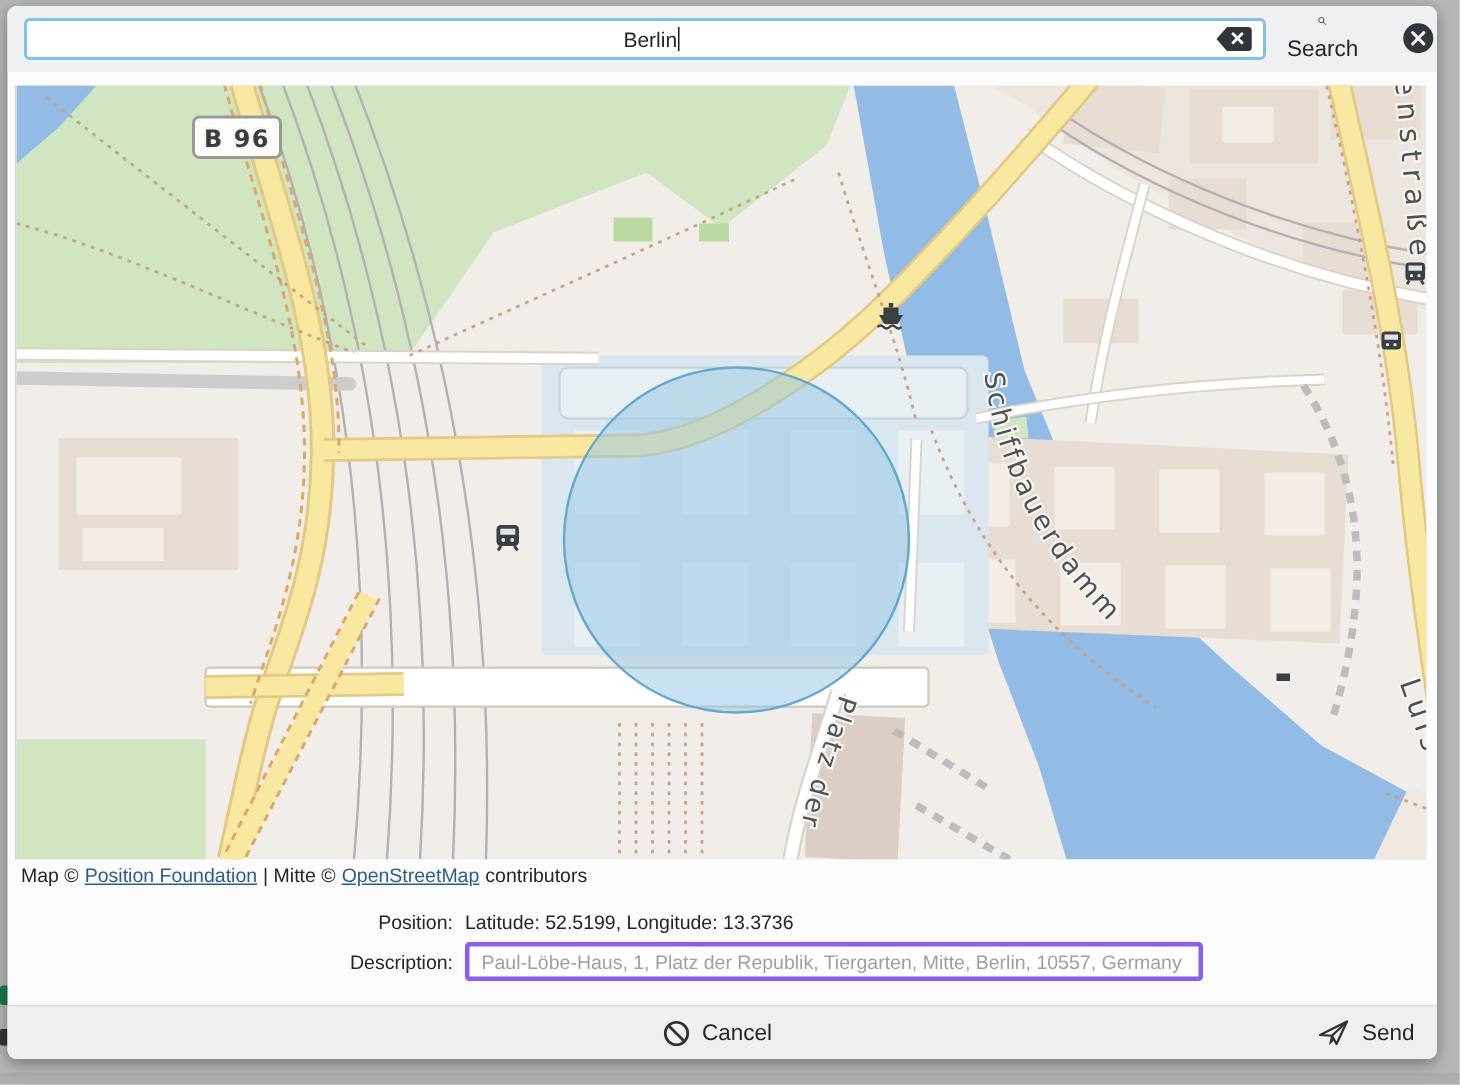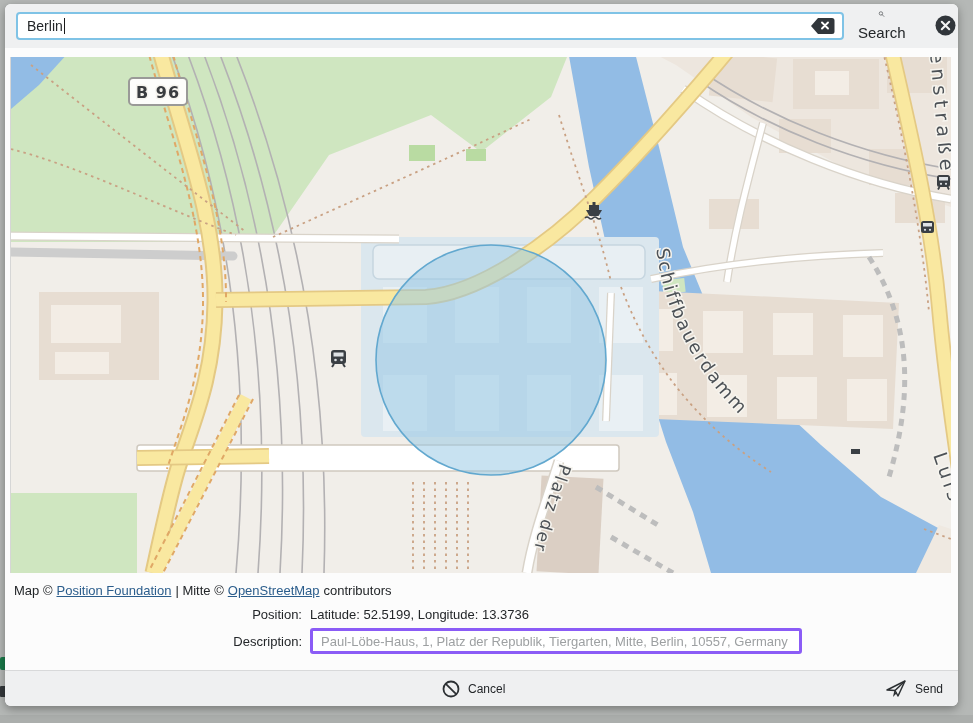--- a/index.html
+++ b/index.html
@@ -9,49 +9,49 @@
   .winstrip-bottom{position:absolute;left:0;bottom:0;width:973px;height:8px;background:#abaeac;}
   .bg-artifact-green{position:absolute;left:0;top:657px;width:7px;height:13px;background:#1a7a4a;border-radius:2px;}
   .bg-artifact-dark{position:absolute;left:0;top:686px;width:6px;height:11px;background:#33383b;border-radius:1px;}
 
   .dialog{position:absolute;left:5px;top:4px;width:953px;height:702px;background:#fcfcfc;
           border-radius:6px;box-shadow:0 3px 10px rgba(0,0,0,.35);}
   .hdr{position:absolute;left:0;top:0;width:953px;height:44px;background:#eff0f1;
        border-radius:6px 6px 0 0;}
   .search-input{position:absolute;left:11px;top:8px;width:828px;height:28px;background:#ffffff;
        border:2px solid #7fc3e6;border-radius:4px;display:flex;align-items:center;
-       font-size:14px;color:#232629;box-sizing:border-box;}
+       font-size:14px;color:#232629;box-sizing:border-box;justify-content:center;}
   .search-input .txt{margin-left:9px;}
   .caret{display:inline-block;width:1px;height:16px;background:#1a1a1a;margin-left:1px;vertical-align:-3px;}
   .clear-btn{position:absolute;right:6px;top:3px;width:26px;height:18px;cursor:pointer;}
   .search-btn{position:absolute;left:853px;top:7px;height:30px;display:flex;align-items:center;gap:7px;
        color:#232629;font-size:15px;cursor:pointer;flex-direction:column;}
   .close-btn{position:absolute;left:930px;top:11px;width:21px;height:21px;cursor:pointer;}
 
   .map-wrap{position:absolute;left:5px;top:53px;width:940px;height:516px;overflow:hidden;
        border-left:1px solid #d6d6d6;box-sizing:content-box;background:#f1eee9;}
 
-  .attr-row{position:absolute;left:9px;top:572px;height:22px;display:flex;align-items:flex-end;gap:4px;
+  .attr-row{position:absolute;left:9px;top:572px;height:22px;display:flex;align-items:flex-start;gap:4px;
        font-size:13px;color:#232629;background:#fcfcfc;padding-right:6px;}
   .attr-row a{color:#2b5d8c;text-decoration:underline;cursor:pointer;}
 
   .form-row{position:absolute;left:0;width:953px;display:flex;align-items:center;font-size:13px;color:#232629;}
   .form-row .lbl{width:265px;text-align:right;flex:0 0 265px;padding-left:32px;}
   .row-pos{top:599px;height:22px;}
   .row-desc{top:622px;height:30px;}
   .pos-val{margin-left:8px;}
   .desc-input{margin-left:8px;width:492px;height:26px;border:3px solid #8b5cf6;border-radius:3px;
        font-size:13px;font-family:"Liberation Sans","DejaVu Sans",sans-serif;color:#6e7173;
        padding:0 8px;box-sizing:border-box;background:#fff;}
   .desc-input::placeholder{color:#9da0a2;opacity:1;}
 
   .footer{position:absolute;left:0;top:666px;width:953px;height:36px;background:#eff0f1;
        border-top:1px solid #d8d9da;border-radius:0 0 6px 6px;box-sizing:border-box;}
   .btn{position:absolute;top:0;height:35px;display:flex;align-items:center;gap:8px;
-       font-size:12px;color:#232629;cursor:pointer;}
+       font-size:15px;color:#232629;cursor:pointer;}
   .btn-cancel{left:437px;}
   .btn-send{right:15px;}
 
   svg text.mlab{font-family:"DejaVu Sans",sans-serif;fill:#4c5156;
        paint-order:stroke;stroke:#f6f4ee;stroke-width:3px;letter-spacing:2px;}
   svg .water{fill:#92bce5;}
   svg .park{fill:#cfe6c0;}
   svg .bldg{fill:#e7ddd2;}
   svg .bldg2{fill:#f3ede5;}
   svg .yel{fill:none;stroke:#f9e8a0;}

